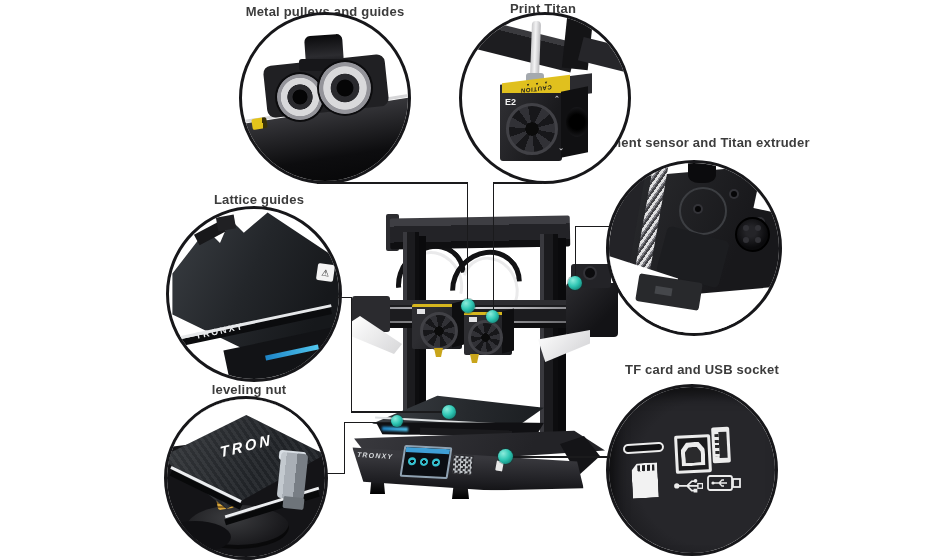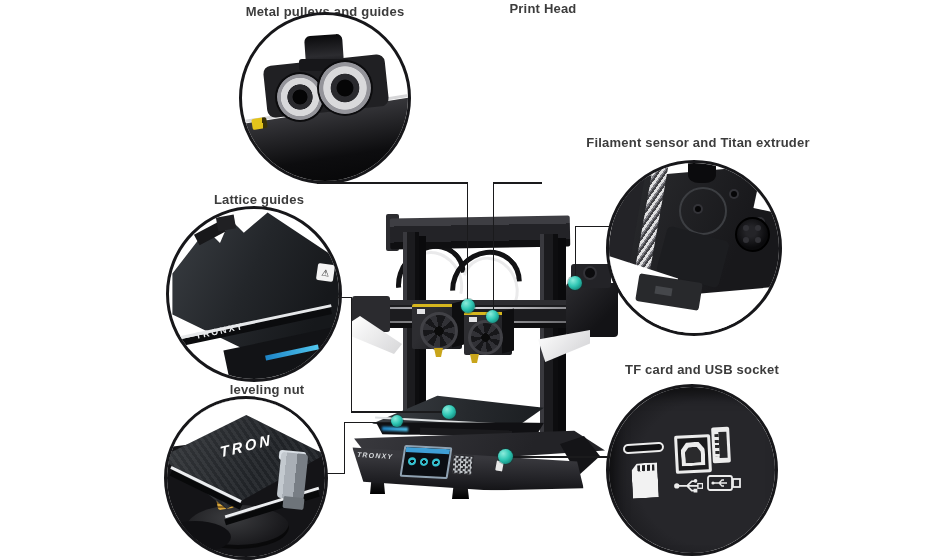--- a/index.html
+++ b/index.html
@@ -226,24 +226,24 @@
   #foot3{left:560px;top:464px;width:13px;height:13px;}
   #usbMark{left:496px;top:461px;width:7px;height:10px;background:#e8e8e8;border-radius:1px;
     transform:rotate(10deg);z-index:3;}
 </style>
 </head>
 <body>
 
 <div id="stage">
 
   <div class="label" style="left:325px;top:4px;">Metal pulleys and guides</div>
-  <div class="label" style="left:543px;top:1px;">Print Head</div>
+  <div class="label" style="left:543px;top:1px;">Print Titan</div>
   <div class="label" style="left:698px;top:135px;">Filament sensor and Titan extruder</div>
   <div class="label" style="left:259px;top:192px;">Lattice guides</div>
-  <div class="label" style="left:267px;top:382px;">leveling nut</div>
+  <div class="label" style="left:249px;top:382px;">leveling nut</div>
   <div class="label" style="left:702px;top:362px;text-align:right;">TF card and USB socket</div>
 
   <div class="line" style="left:317px;top:182px;width:151px;height:1.5px;"></div>
   <div class="line" style="left:466.5px;top:182px;width:1.5px;height:121px;"></div>
   <div class="line" style="left:492.5px;top:182px;width:49px;height:1.5px;"></div>
   <div class="line" style="left:492.5px;top:182px;width:1.5px;height:132px;"></div>
   <div class="line" style="left:574.5px;top:225.5px;width:35px;height:1.5px;"></div>
   <div class="line" style="left:574.5px;top:225.5px;width:1.5px;height:55px;"></div>
   <div class="line" style="left:336px;top:296.5px;width:16px;height:1.5px;"></div>
   <div class="line" style="left:350.5px;top:296.5px;width:1.5px;height:116px;"></div>
@@ -317,20 +317,42 @@
       <div class="abs c1-rail"></div>
       <div class="abs c1-chip"></div>
       <div class="abs c1-bracket"></div>
       <div class="abs c1-knob"></div>
       <div class="abs c1-knobbase"></div>
       <div class="pulley" style="left:35px;top:59px;width:46px;height:46px;"></div>
       <div class="pulley" style="left:77px;top:47px;width:52px;height:52px;"></div>
     </div>
   </div>
 
+  <div class="circle" id="c2">
+    <div class="cin">
+      <div class="abs c2-beam"></div>
+      <div class="abs c2-col"></div>
+      <div class="abs c2-beam2"></div>
+      <div class="abs c2-tube"></div>
+      <div class="abs c2-coupling"></div>
+      <div class="abs c2-ring"></div>
+      <div class="abs c2-topface"></div>
+      <div class="abs c2-caution">
+        <span class="cap">CAUTION</span>
+        <span class="tri">▲ ▲ ▲</span>
+      </div>
+      <div class="abs c2-front"></div>
+      <div class="abs c2-side"></div>
+      <div class="abs c2-e2">E2</div>
+      <div class="fanface" style="left:44px;top:88px;width:46px;height:46px;"></div>
+      <div class="abs c2-sidefan"></div>
+      <span class="c2-chev" style="left:92px;top:80px;">⌃</span>
+      <span class="c2-chev" style="left:96px;top:128px;transform:rotate(180deg);">⌃</span>
+    </div>
+  </div>
 
   <div class="circle" id="c3">
     <div class="cin">
       <div class="abs c3-plate"></div>
       <div class="abs c3-colL"></div>
       <div class="abs c3-screw"></div>
       <div class="abs c3-motor"></div>
       <div class="abs c3-groove"></div>
       <div class="c3-screwdot" style="left:86px;top:43px;"></div>
       <div class="c3-screwdot" style="left:122px;top:28px;"></div>

